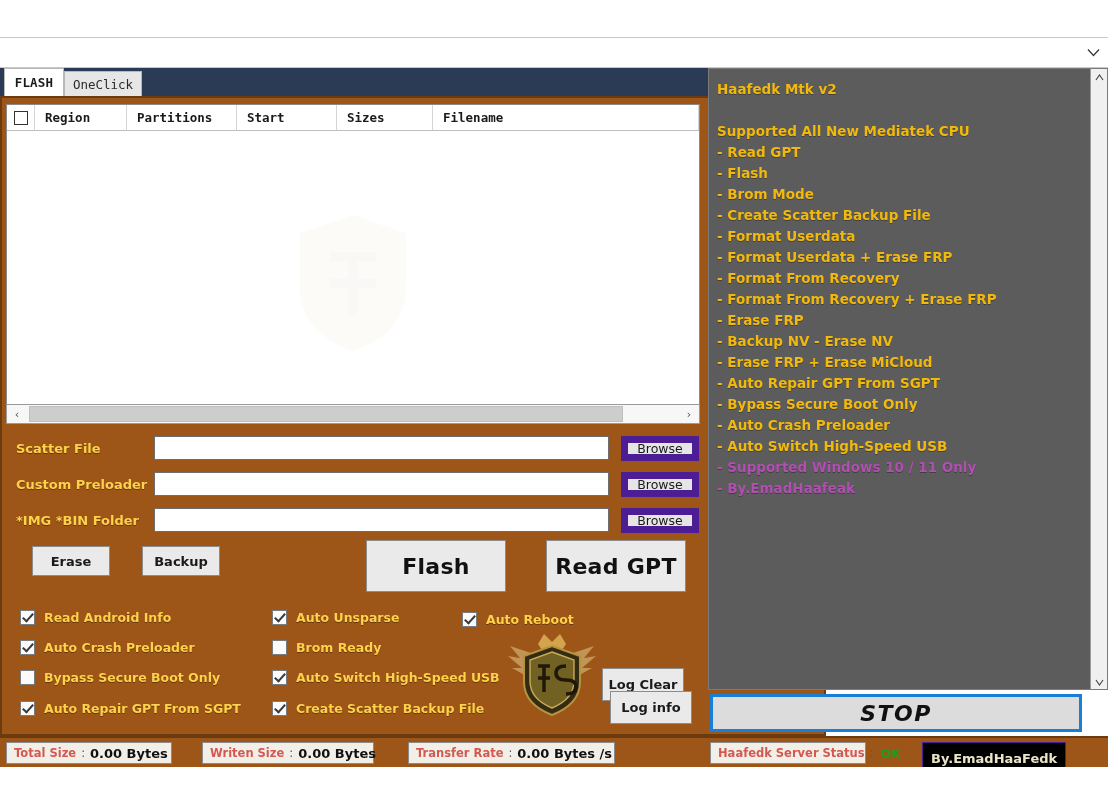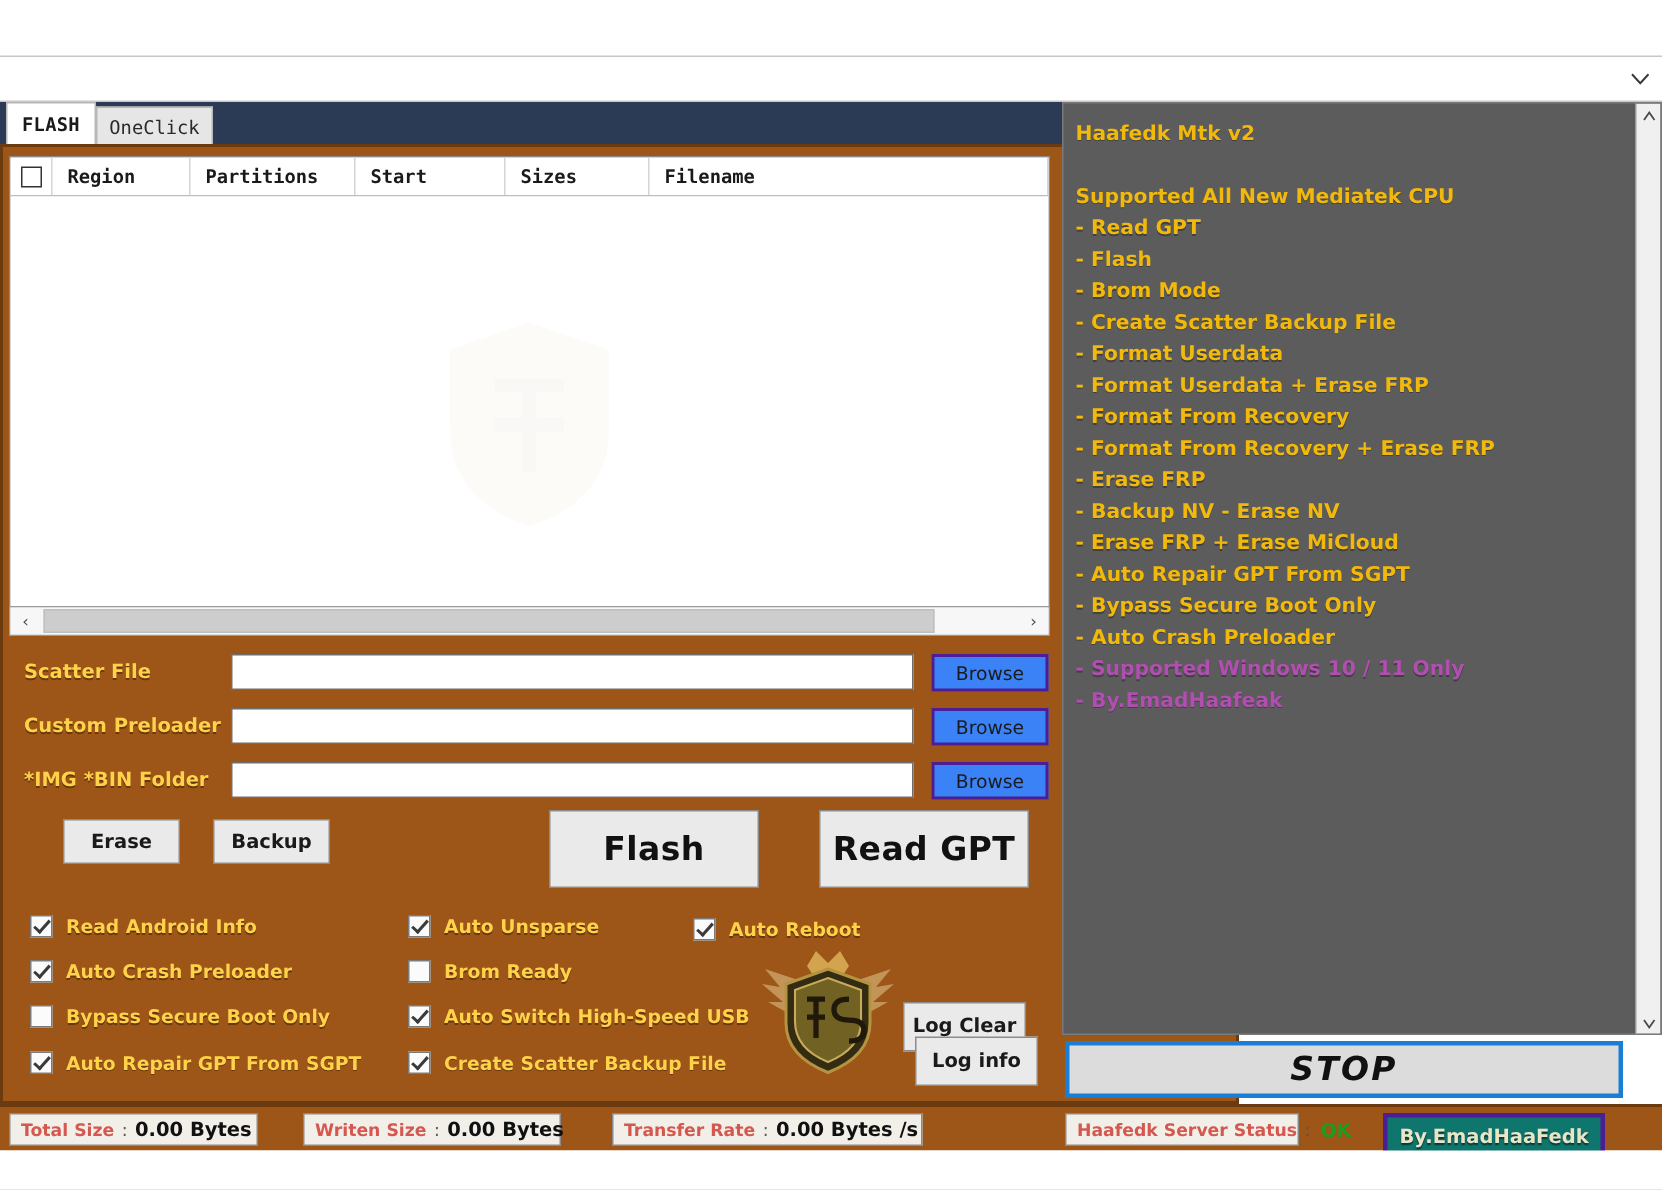--- a/index.html
+++ b/index.html
@@ -142,35 +142,35 @@
     font-size: 13px; font-weight: bold; color: #ffd24a;
     text-shadow: 0 1px 0 rgba(0,0,0,.35);
     white-space: nowrap;
   }
   .file-input {
     flex: none; width: 455px; height: 24px;
     background: #ffffff; border: 1px solid #6e6e6e;
   }
   .browse-btn {
     margin-left: 12px; width: 78px; height: 25px;
-    background: #3b82f6; border: 2px solid #4c1d95;
+    background: #e5e5e5; border: 7px solid #4c1d95;
     display: flex; align-items: center; justify-content: center;
     font-size: 12.5px; color: #1a1a1a;
     font-family: "DejaVu Sans", sans-serif;
   }
 
   
   .act-row { position: absolute; left: 0; top: 440px; width: 706px; height: 62px; }
   .btn-sm {
     position: absolute; top: 8px; height: 30px;
     background: #eaeaea; border: 1px solid #8c8c8c;
     display: flex; align-items: center; justify-content: center;
     font-size: 13px; font-weight: bold; color: #1a1a1a;
   }
-  .btn-erase { left: 40px; width: 78px; }
+  .btn-erase { left: 30px; width: 78px; }
   .btn-backup { left: 140px; width: 78px; }
   .btn-lg {
     position: absolute; top: 2px; height: 52px;
     background: #eaeaea; border: 1px solid #8c8c8c;
     display: flex; align-items: center; justify-content: center;
     font-size: 22px; font-weight: bold; color: #111;
     letter-spacing: .3px;
   }
   .btn-flash { left: 364px; width: 140px; }
   .btn-readgpt { left: 544px; width: 140px; }
@@ -271,21 +271,21 @@
     font-size: 13px; font-weight: bold; color: #101010;
     white-space: nowrap;
     font-family: "DejaVu Sans", sans-serif;
   }
   .stat-ok {
     font-size: 12.5px; font-weight: bold; color: #1f9b1f; margin-left: 2px;
   }
   .credit {
     position: absolute; top: 4px; left: 922px; height: 32px;
     display: flex; align-items: center; justify-content: center;
-    background: #0f766e; border: 3px solid #4c1d95; padding: 0 8px;
+    background: #000000; border: 1px solid #4c1d95; padding: 0 8px;
     font-size: 13px; font-weight: bold; color: #e9e6c8;
     text-shadow: 0 1px 1px rgba(0,0,0,.55);
     font-family: "DejaVu Sans", sans-serif;
   }
   .bottom-blank {
     position: absolute; left: 0; top: 767px; width: 1108px; height: 26px;
     background: #ffffff;
   }
 </style>
 </head>
@@ -440,20 +440,21 @@
       <div class="rp-line">- Format Userdata</div>
       <div class="rp-line">- Format Userdata + Erase FRP</div>
       <div class="rp-line">- Format From Recovery</div>
       <div class="rp-line">- Format From Recovery + Erase FRP</div>
       <div class="rp-line">- Erase FRP</div>
       <div class="rp-line">- Backup NV - Erase NV</div>
       <div class="rp-line">- Erase FRP + Erase MiCloud</div>
       <div class="rp-line">- Auto Repair GPT From SGPT</div>
       <div class="rp-line">- Bypass Secure Boot Only</div>
       <div class="rp-line">- Auto Crash Preloader</div>
+      <div class="rp-line">- Auto Switch High-Speed USB</div>
       <div class="rp-line purple">- Supported Windows 10 / 11 Only</div>
       <div class="rp-line purple">- By.EmadHaafeak</div>
     </div>
     <div class="rp-scrollbar">
       <div class="rp-arrow">
         <svg width="9" height="7" viewBox="0 0 9 7">
             <polyline points="1,6 4.5,1 8,6" fill="none" stroke="#4a4a4a" stroke-width="1.2"></polyline>
           </svg>
       </div>
       <div class="rp-arrow bottom">

